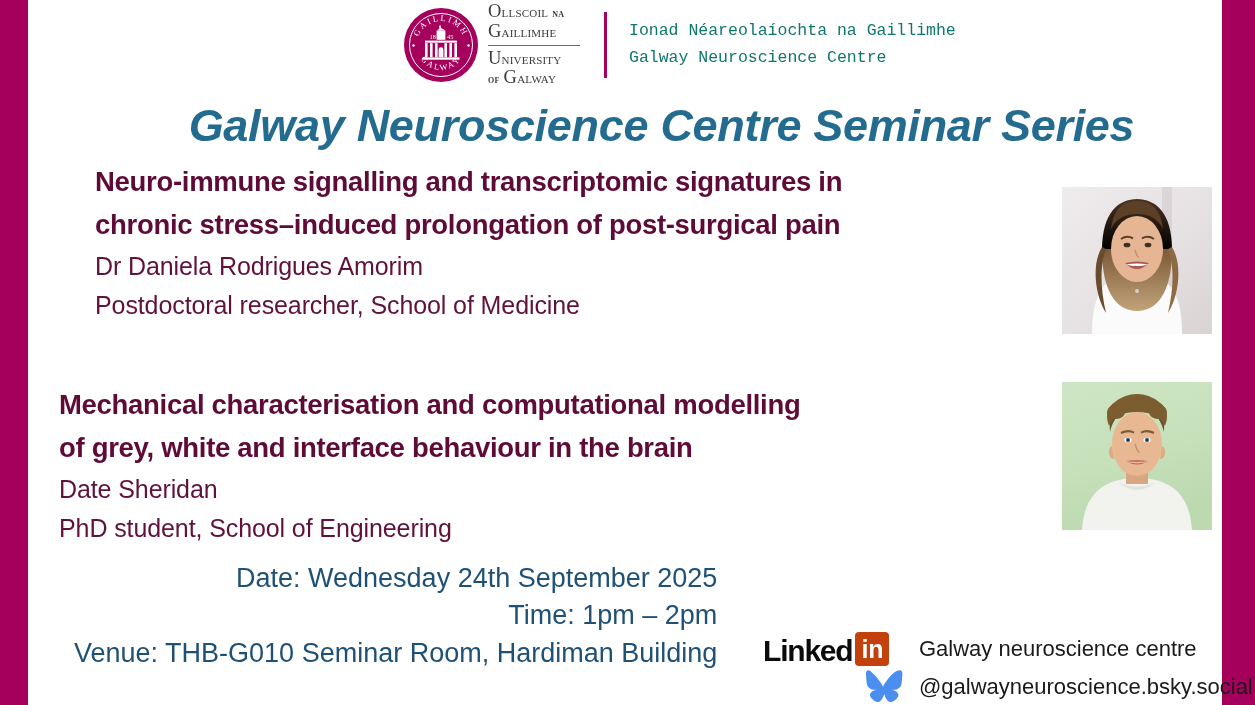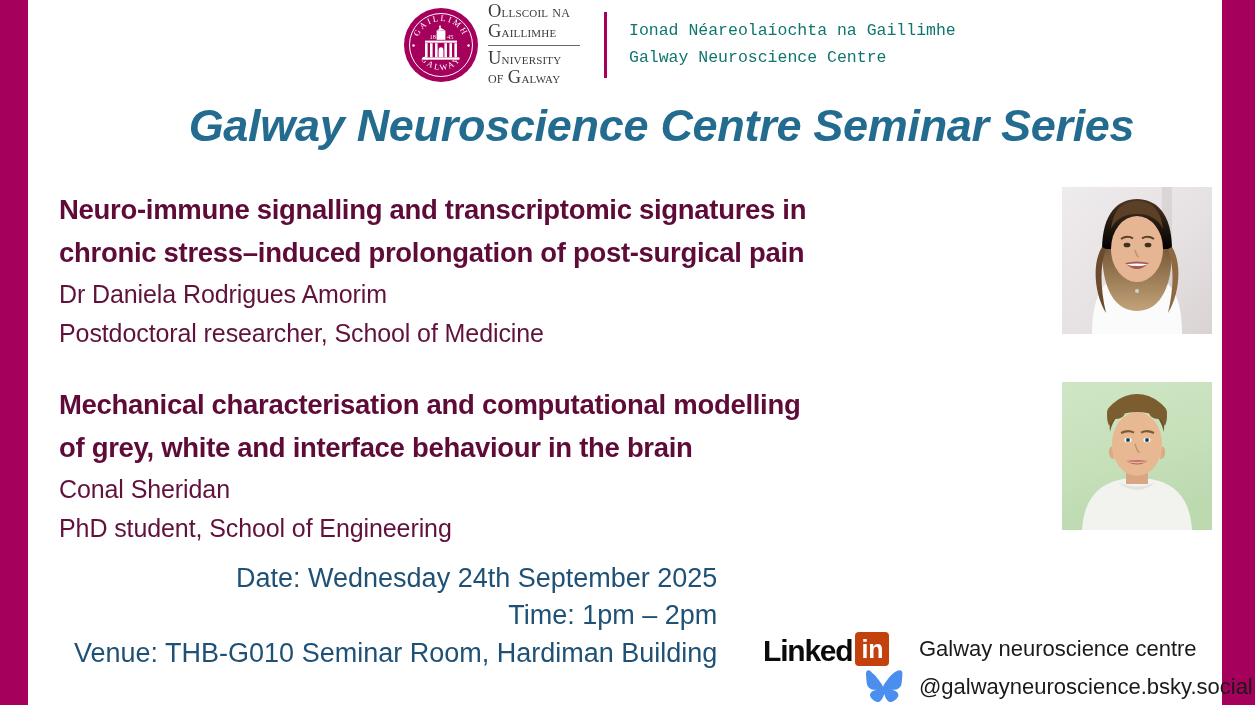--- a/index.html
+++ b/index.html
@@ -44,21 +44,21 @@
     margin-left: 10px;
     color: #3a3a3a;
     font-family: "Liberation Serif", serif;
     line-height: 1.08;
   }
   .uni-words .ln {
     font-size: 15.5px; letter-spacing: .2px; white-space: nowrap;
     font-variant: small-caps; text-transform: lowercase;
   }
   .uni-words .ln .cap { font-size: 18.5px; text-transform: uppercase; }
-  .uni-words .ln .sm  { font-size: 17px; }
+  .uni-words .ln .sm  { font-size: 11px; font-weight: bold; }
   .uni-rule {
     height: 1px; background: #6a6a6a; margin: 3px 0 3px 0; width: 92px;
   }
   .hdr-divider {
     width: 3px; height: 66px; background: #a5005b;
     margin-left: 24px; margin-right: 22px; flex: 0 0 auto;
   }
   .centre-words {
     font-family: Liberation Mono, monospace;
     color: #0f766e; font-size: 16.5px; line-height: 1.62;
@@ -85,21 +85,21 @@
     line-height: 1.58;
     color: #5e0b38;
     letter-spacing: -0.3px;
   }
   .talk-name, .talk-role {
     font-size: 25px;
     line-height: 1.56;
     color: #61123c;
     letter-spacing: -0.1px;
   }
-  #talk-1 { top: 188px; }
+  #talk-1 { top: 160px; margin-left: 36px; }
   #talk-2 { top: 383px; }
 
   
   .photo {
     position: absolute; left: 1062px;
     width: 150px; height: 148px;
     overflow: hidden;
     background: #ddd;
   }
   #photo-1 { top: 187px; height: 147px; }
@@ -251,21 +251,21 @@
       <path d="M64 77.5 q11 -2 22 0 q-11 3 -22 0 z" fill="#ffffff"></path>
       <path d="M40 60 C30 76 32 106 44 126 C38 100 38 78 44 62 Z" fill="#6a4b2d"></path>
       <path d="M110 60 C120 76 118 106 106 126 C112 100 112 78 106 62 Z" fill="#8d6a41"></path>
       <circle cx="75" cy="104" r="2" fill="#cfcfcf"></circle>
     </svg>
   </div>
 
   <div class="talk" id="talk-2">
     <div class="talk-title">Mechanical characterisation and computational modelling</div>
     <div class="talk-title">of grey, white and interface behaviour in the brain</div>
-    <div class="talk-name">Conal Sheridan</div>
+    <div class="talk-name">Date Sheridan</div>
     <div class="talk-role">PhD student, School of Engineering</div>
   </div>
 
   <div class="photo" id="photo-2">
     <svg viewBox="0 0 150 148" width="150" height="148" aria-hidden="true">
       <defs>
         <linearGradient id="bg2" x1="0" y1="0" x2="0.3" y2="1">
           <stop offset="0%" stop-color="#cfe6c4"></stop>
           <stop offset="60%" stop-color="#c6e0ba"></stop>
           <stop offset="100%" stop-color="#bcd9b0"></stop>

